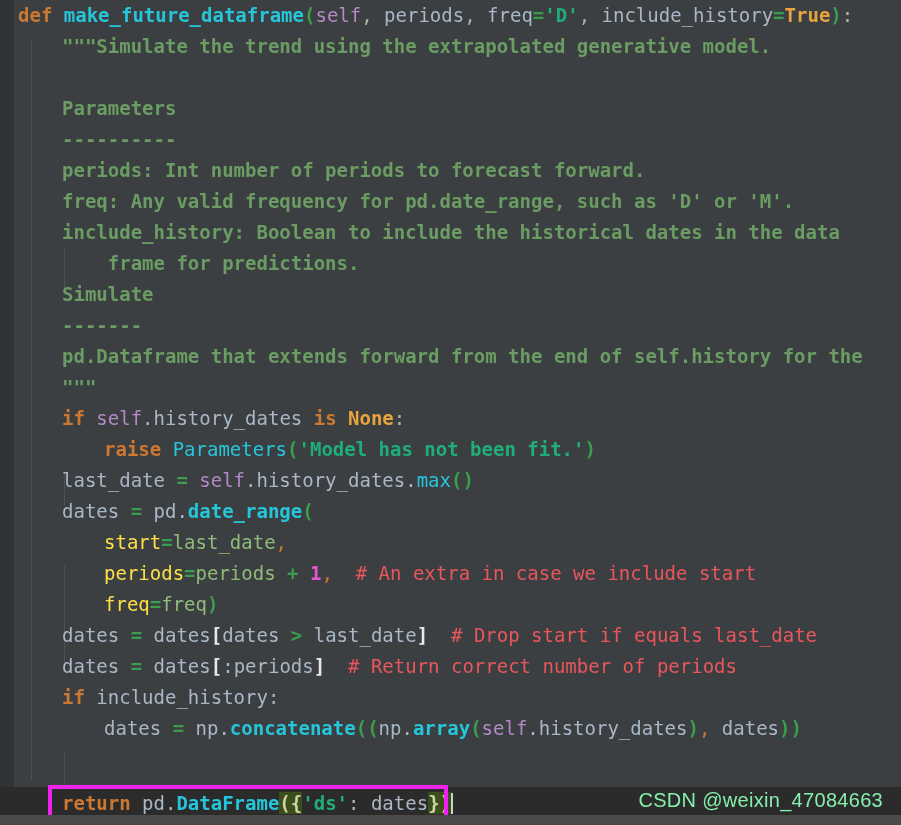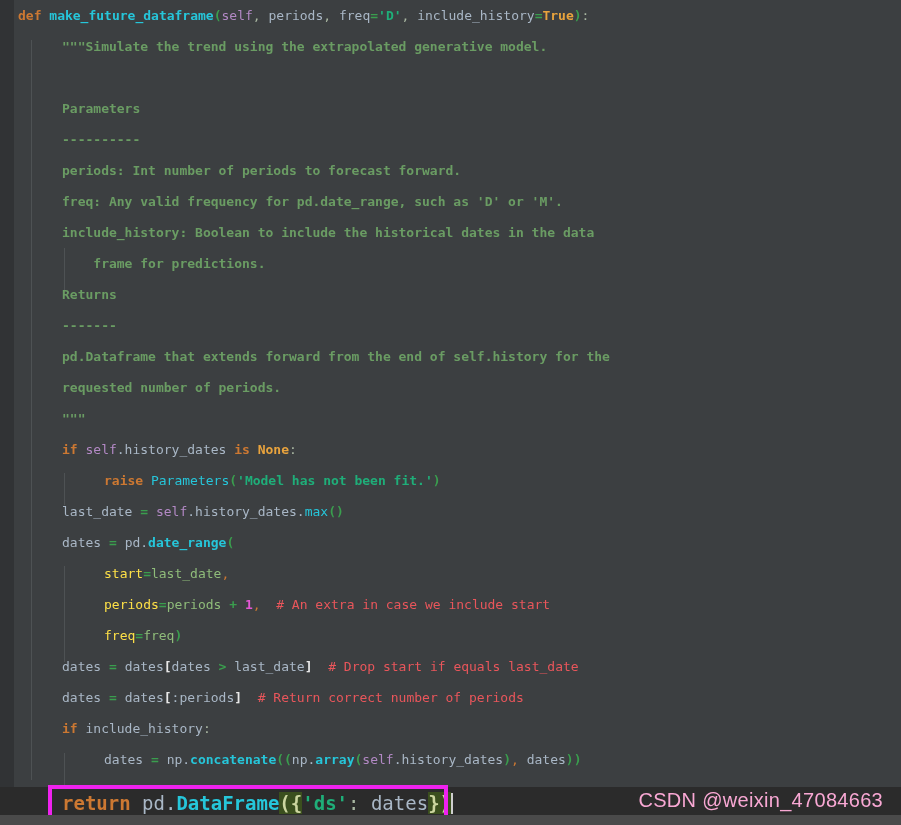--- a/index.html
+++ b/index.html
@@ -42,21 +42,21 @@
     position: absolute;
     left: 14px;
     top: 0;
     right: 0;
     top: 0;
   }
 
   .line {
     height: 31px;
     line-height: 31px;
-    font-size: 13px;
+    font-size: 19px;
     white-space: pre;
     padding-left: 4px;
     letter-spacing: 0px;
   }
 
   
   .kw        { color: #cc7832; font-weight: bold; }   
   .kw2       { color: #e8a33d; font-weight: bold; }   
   .fn        { color: #26c6da; font-weight: bold; }   
   .fn2       { color: #26c6da; }                      
@@ -138,21 +138,21 @@
     background: #2b2b2b;
     z-index: 0;
   }
 
   .watermark {
     position: absolute;
     right: 18px;
     top: 789px;
     font-family: "Liberation Sans", sans-serif;
     font-size: 20px;
-    color: #f9a8d4;
+    color: #86efac;
     z-index: 5;
     letter-spacing: 0.3px;
   }
 </style>
 </head>
 <body>
 
 <div id="editor">
 
   <div class="gutter"></div>
@@ -168,24 +168,23 @@
     <div class="line"><span class="kw">def</span><span class="plain"> </span><span class="fn">make_future_dataframe</span><span class="paren">(</span><span class="self">self</span><span class="punct">, </span><span class="ident">periods</span><span class="punct">, </span><span class="ident">freq</span><span class="op">=</span><span class="str">'D'</span><span class="punct">, </span><span class="ident">include_history</span><span class="op">=</span><span class="kw2">True</span><span class="paren">)</span><span class="punct">:</span></div>
 
     <div class="line"><span class="doc" style="padding-left:44px;">"""Simulate the trend using the extrapolated generative model.</span></div>
     <div class="line"><span class="doc"></span></div>
     <div class="line"><span class="doc" style="padding-left:44px;margin-top:44px;">Parameters</span></div>
     <div class="line"><span class="doc" style="padding-left:44px;">----------</span></div>
     <div class="line"><span class="doc" style="padding-left:44px;">periods: Int number of periods to forecast forward.</span></div>
     <div class="line"><span class="doc" style="padding-left:44px;">freq: Any valid frequency for pd.date_range, such as 'D' or 'M'.</span></div>
     <div class="line"><span class="doc" style="padding-left:44px;">include_history: Boolean to include the historical dates in the data</span></div>
     <div class="line"><span class="doc" style="padding-left:44px;">    frame for predictions.</span></div>
-    <div class="line"><span class="doc" style="padding-left:44px;">Returns</span></div>
+    <div class="line"><span class="doc" style="padding-left:44px;">Simulate</span></div>
     <div class="line"><span class="doc" style="padding-left:44px;">-------</span></div>
     <div class="line"><span class="doc" style="padding-left:44px;margin-top:7px;">pd.Dataframe that extends forward from the end of self.history for the</span></div>
-    <div class="line"><span class="doc" style="padding-left:44px;">requested number of periods.</span></div>
     <div class="line"><span class="doc" style="padding-left:44px;">"""</span></div>
 
     <div class="line"><span style="padding-left:44px;"></span><span class="kw">if</span><span class="plain"> </span><span class="self">self</span><span class="ident">.history_dates </span><span class="kw">is</span><span class="kw2"> None</span><span class="punct">:</span></div>
 
     <div class="line"><span style="padding-left:86px;"></span><span class="kw">raise</span><span class="fn2"> Parameters</span><span class="paren">(</span><span class="str">'Model has not been fit.'</span><span class="paren">)</span></div>
 
     <div class="line"><span style="padding-left:44px;"></span><span class="ident">last_date </span><span class="op">= </span><span class="self">self</span><span class="ident">.history_dates.</span><span class="fn2">max</span><span class="paren">()</span></div>
 
     <div class="line"><span style="padding-left:44px;"></span><span class="ident">dates </span><span class="op">= </span><span class="ident">pd.</span><span class="fn">date_range</span><span class="paren">(</span></div>
 

